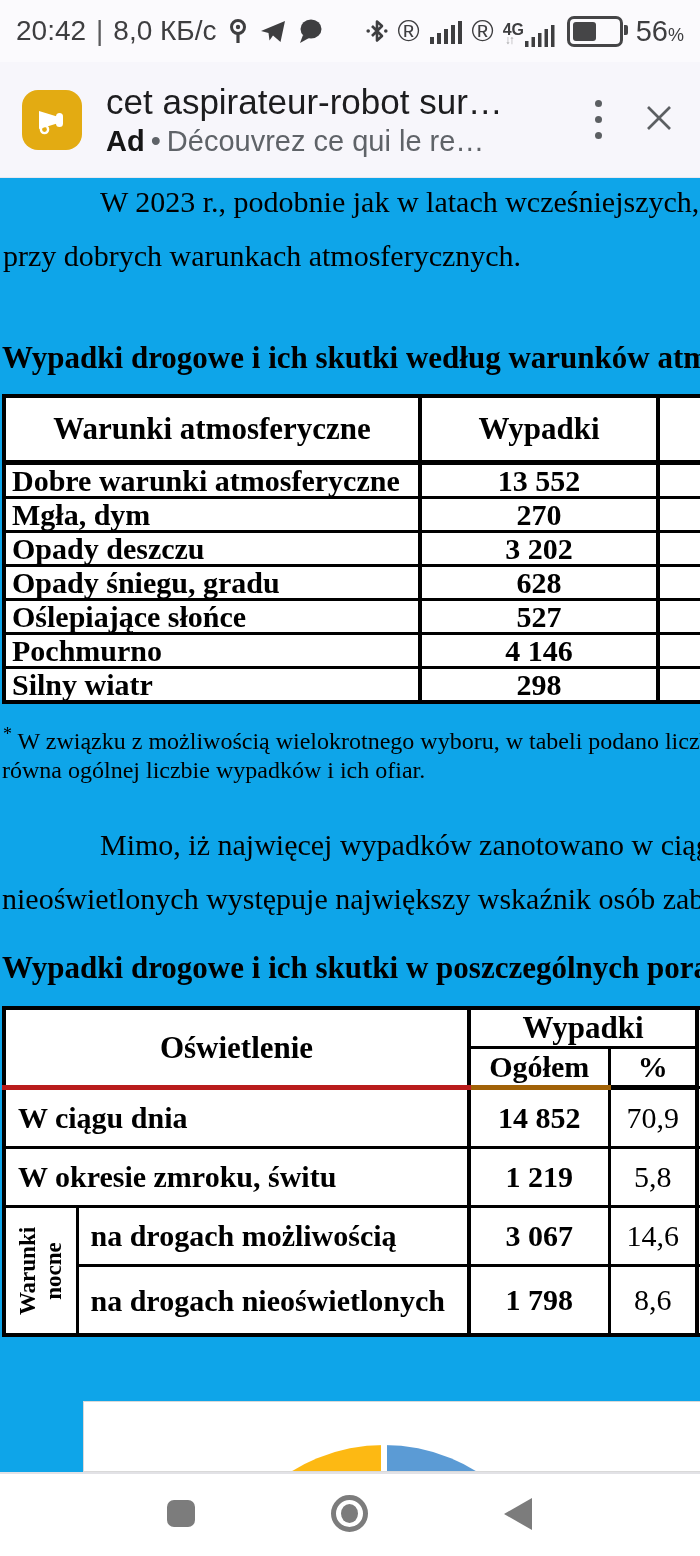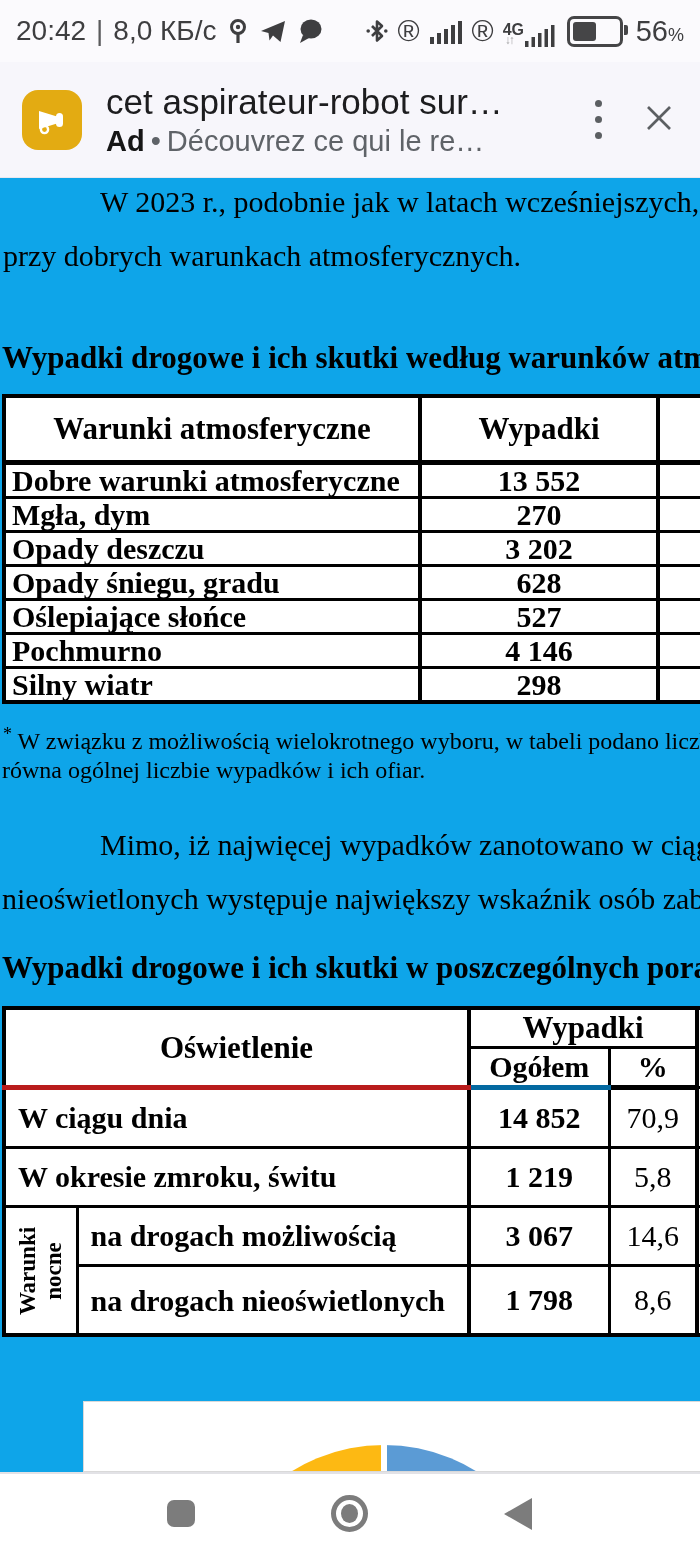--- a/index.html
+++ b/index.html
@@ -60,21 +60,21 @@
   #t1 th.c2,#t1 td.t1-value{border-right:4px solid #000;}
   #t1 td{height:30px;font-size:30px;font-weight:bold;line-height:31px;margin-top:8px;}
   #t1 .t1-label{text-align:left;padding-left:6px;}
   #t1 .t1-value{text-align:center;}
 
   
   #t2{left:2px;top:1006px;width:773px;border:4px solid #000;}
   #t2 th{font-weight:bold;text-align:center;}
   #t2 .t2-oswietlenie{font-size:31px;border-right:4px solid #000;border-bottom:5px solid #b91c1c;text-align:center;}
   #t2 .t2-wypadki{font-size:31px;height:32px;border-right:4px solid #000;}
-  #t2 .t2-ogolem{font-size:30px;height:36px;border-bottom:5px solid #0369a1;}
+  #t2 .t2-ogolem{font-size:30px;height:36px;border-bottom:5px solid #a16207;}
   #t2 .t2-pct{font-size:30px;border-right:4px solid #000;border-bottom:5px solid #000;}
   #t2 .t2-cuth{border-left:4px solid #000;}
   #t2 td{font-size:30px;}
   #t2 .t2-label{font-weight:bold;text-align:left;padding-left:12px;border-right:4px solid #000;line-height:34px;}
   #t2 .t2-total{font-weight:bold;text-align:center;}
   #t2 .t2-percent{font-weight:normal;text-align:center;border-right:4px solid #000;}
   #t2 tr.dr td{height:56px;}
   #t2 tr.dr4 td{height:66px;}
   #t2 .t2-rot{position:relative;}
   #t2 .rot{position:absolute;left:50%;top:50%;width:134px;height:70px;margin-left:-67px;margin-top:-35px;

